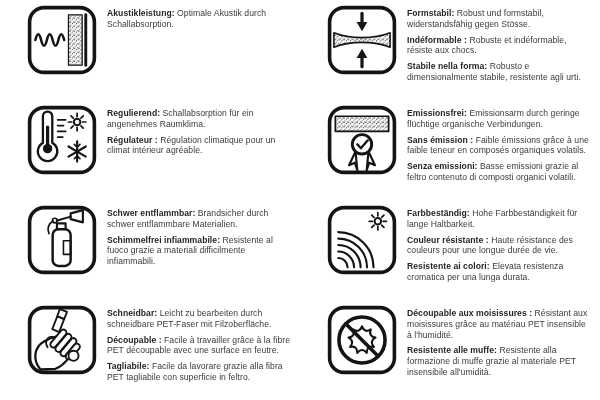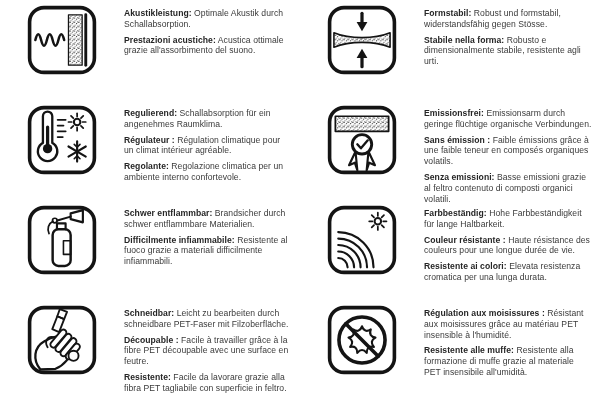--- a/index.html
+++ b/index.html
@@ -11,21 +11,21 @@
   .grid{
     display:grid;
     grid-template-columns:300px 300px;
     grid-template-rows:repeat(4,100px);
     width:600px;height:400px;
   }
   .cell{
     display:flex;
     box-sizing:border-box;
     padding:4px 8px 0 26px;
-    gap:26px;
+    gap:9px;
     align-items:flex-start;
   }
   .icon-box{flex:0 0 72px;width:72px;height:72px;}
   .icon-box svg{width:72px;height:72px;display:block;}
   .text{flex:1;padding-top:4px;min-width:0;}
   .text p{
     margin:0 0 5px 0;
     font-size:8.6px;
     line-height:1.26;
     color:#3a3a3a;
@@ -52,37 +52,37 @@
     <div class="icon-box">
         <svg viewBox="0 0 100 100" stroke="#141414" stroke-linecap="round" stroke-linejoin="round">
           <rect x="5" y="5" width="90" height="90" rx="20" fill="none" stroke-width="5"></rect>
           <path d="M13 50 Q17 34 21 50 T29 50 T37 50 T45 50 T53 50" fill="none" stroke-width="3.5"></path>
           <rect x="59" y="15" width="19" height="70" fill="url(#stip)" stroke-width="1.8"></rect>
           <line x1="83" y1="15" x2="83" y2="85" stroke-width="4"></line>
         </svg>
       </div>
     <div class="text">
       <p><b>Akustikleistung:</b> <span>Optimale Akustik durch Schallabsorption.</span></p>
-      <p><b>Prestazioni acustiche:</b> <span>Acustica ottimale grazie all'assorbimento del suono.</span></p>
     </div>
   </section>
 
   <section class="cell">
     <div class="icon-box">
         <svg viewBox="0 0 100 100" stroke="#141414" stroke-linecap="round" stroke-linejoin="round">
           <rect x="5" y="5" width="90" height="90" rx="20" fill="none" stroke-width="5"></rect>
           <line x1="50" y1="13" x2="50" y2="27" stroke-width="4.5"></line>
           <polygon points="42.5,25 57.5,25 50,38" fill="#141414" stroke="none"></polygon>
           <line x1="50" y1="87" x2="50" y2="73" stroke-width="4.5"></line>
           <polygon points="42.5,75 57.5,75 50,62" fill="#141414" stroke="none"></polygon>
           <path d="M11 40 C33 49 67 49 89 40 L89 60 C67 51 33 51 11 60 Z" fill="url(#stip)" stroke-width="2.2"></path>
         </svg>
       </div>
     <div class="text">
       <p><b>Formstabil:</b> <span>Robust und formstabil, widerstandsfähig gegen Stösse.</span></p>
+      <p><b>Indéformable :</b> <span>Robuste et indéformable, résiste aux chocs.</span></p>
       <p><b>Stabile nella forma:</b> <span>Robusto e dimensionalmente stabile, resistente agli urti.</span></p>
     </div>
   </section>
 
   <section class="cell">
     <div class="icon-box">
         <svg viewBox="0 0 100 100" stroke="#141414" stroke-linecap="round" stroke-linejoin="round">
           <rect x="5" y="5" width="90" height="90" rx="20" fill="none" stroke-width="5"></rect>
           <path d="M23.5 17 a6.5 6.5 0 0 1 13 0 V54 a13.5 13.5 0 1 1 -13 0 Z" fill="none" stroke-width="3.2"></path>
           <line x1="30" y1="32" x2="30" y2="56" stroke-width="4.5"></line>
@@ -103,21 +103,20 @@
           <line x1="71" y1="52" x2="71" y2="80" stroke-width="3"></line>
           <line x1="59" y1="59" x2="83" y2="73" stroke-width="3"></line>
           <line x1="59" y1="73" x2="83" y2="59" stroke-width="3"></line>
           <polyline points="67,56 71,60 75,56" fill="none" stroke-width="2.2"></polyline>
           <polyline points="67,76 71,72 75,76" fill="none" stroke-width="2.2"></polyline>
         </svg>
       </div>
     <div class="text">
       <p><b>Regulierend:</b> <span>Schallabsorption für ein angenehmes Raumklima.</span></p>
       <p><b>Régulateur :</b> <span>Régulation climatique pour un climat intérieur agréable.</span></p>
-      <p><b>Regolante:</b> <span>Regolazione climatica per un ambiente interno confortevole.</span></p>
     </div>
   </section>
 
   <section class="cell">
     <div class="icon-box">
         <svg viewBox="0 0 100 100" stroke="#141414" stroke-linecap="round" stroke-linejoin="round">
           <rect x="5" y="5" width="90" height="90" rx="20" fill="none" stroke-width="5"></rect>
           <rect x="13" y="17" width="74" height="21" fill="url(#stip)" stroke-width="2.4"></rect>
           <path d="M41 66 L32 85 L40 81.5 L43.5 92 Z" fill="#fff" stroke-width="3"></path>
           <path d="M59 66 L68 85 L60 81.5 L56.5 92 Z" fill="#fff" stroke-width="3"></path>
@@ -140,21 +139,21 @@
           <rect x="52" y="51" width="10" height="19" fill="none" stroke-width="2.2"></rect>
           <path d="M43 35 V27 H55 V35" fill="none" stroke-width="3"></path>
           <circle cx="40" cy="23" r="3.2" fill="none" stroke-width="2.4"></circle>
           <path d="M37.5 24 C31 27 29 35 32 41" fill="none" stroke-width="2.4"></path>
           <line x1="43.5" y1="23" x2="62" y2="17.5" stroke-width="2.8"></line>
           <path d="M62 13 L79 8.5 L79 25.5 L62 21 Z" fill="none" stroke-width="3"></path>
         </svg>
       </div>
     <div class="text">
       <p><b>Schwer entflammbar:</b> <span>Brandsicher durch schwer entflammbare Materialien.</span></p>
-      <p><b>Difficilmente infiammabile:</b> <span>Resistente al fuoco grazie a materiali difficilmente infiammabili.</span></p>
+      <p><b>Schimmelfrei infiammabile:</b> <span>Resistente al fuoco grazie a materiali difficilmente infiammabili.</span></p>
     </div>
   </section>
 
   <section class="cell">
     <div class="icon-box">
         <svg viewBox="0 0 100 100" stroke="#141414" stroke-linecap="round" stroke-linejoin="round">
           <rect x="5" y="5" width="90" height="90" rx="20" fill="none" stroke-width="5"></rect>
           <path d="M17 75 A 13 13 0 0 1 30 88" fill="none" stroke-width="3"></path>
           <path d="M17 66 A 22 22 0 0 1 39 88" fill="none" stroke-width="3"></path>
           <path d="M17 57 A 31 31 0 0 1 48 88" fill="none" stroke-width="3"></path>
@@ -189,31 +188,31 @@
           <rect x="-4.2" y="-15" width="8.4" height="30" rx="4.2" transform="translate(45 48) rotate(40)" fill="#fff" stroke-width="2.6"></rect>
           <rect x="-4.2" y="-15" width="8.4" height="30" rx="4.2" transform="translate(52 54) rotate(40)" fill="#fff" stroke-width="2.6"></rect>
           <rect x="-4.2" y="-15" width="8.4" height="30" rx="4.2" transform="translate(59 60) rotate(40)" fill="#fff" stroke-width="2.6"></rect>
           <rect x="-4.2" y="-13" width="8.4" height="26" rx="4.2" transform="translate(65 66) rotate(40)" fill="#fff" stroke-width="2.6"></rect>
           <circle cx="66" cy="72" r="7" fill="#fff" stroke-width="2.6"></circle>
         </svg>
       </div>
     <div class="text">
       <p><b>Schneidbar:</b> <span>Leicht zu bearbeiten durch schneidbare PET-Faser mit Filzoberfläche.</span></p>
       <p><b>Découpable :</b> <span>Facile à travailler grâce à la fibre PET découpable avec une surface en feutre.</span></p>
-      <p><b>Resistente:</b> <span>Facile da lavorare grazie alla fibra PET tagliabile con superficie in feltro.</span></p>
+      <p><b>Tagliabile:</b> <span>Facile da lavorare grazie alla fibra PET tagliabile con superficie in feltro.</span></p>
     </div>
   </section>
 
   <section class="cell">
     <div class="icon-box">
         <svg viewBox="0 0 100 100" stroke="#141414" stroke-linecap="round" stroke-linejoin="round">
           <rect x="5" y="5" width="90" height="90" rx="20" fill="none" stroke-width="5"></rect>
           <path d="M50.0 31.0 Q53.4 40.6 62.2 35.4 Q58.7 45.0 68.7 46.7 Q59.8 51.7 66.5 59.5 Q56.4 57.7 56.5 67.9 Q50.0 60.0 43.5 67.9 Q43.6 57.7 33.5 59.5 Q40.2 51.7 31.3 46.7 Q41.3 45.0 37.8 35.4 Q46.6 40.6 50.0 31.0 Z" fill="none" stroke-width="3"></path>
           <circle cx="50" cy="50" r="32" fill="none" stroke-width="5"></circle>
           <line x1="27.5" y1="27.5" x2="72.5" y2="72.5" stroke-width="5"></line>
         </svg>
       </div>
     <div class="text">
-      <p><b>Régulation aux moisissures :</b> <span>Résistant aux moisissures grâce au matériau PET insensible à l'humidité.</span></p>
+      <p><b>Découpable aux moisissures :</b> <span>Résistant aux moisissures grâce au matériau PET insensible à l'humidité.</span></p>
       <p><b>Resistente alle muffe:</b> <span>Resistente alla formazione di muffe grazie al materiale PET insensibile all'umidità.</span></p>
     </div>
   </section>
 </div>
 
 </body></html>

